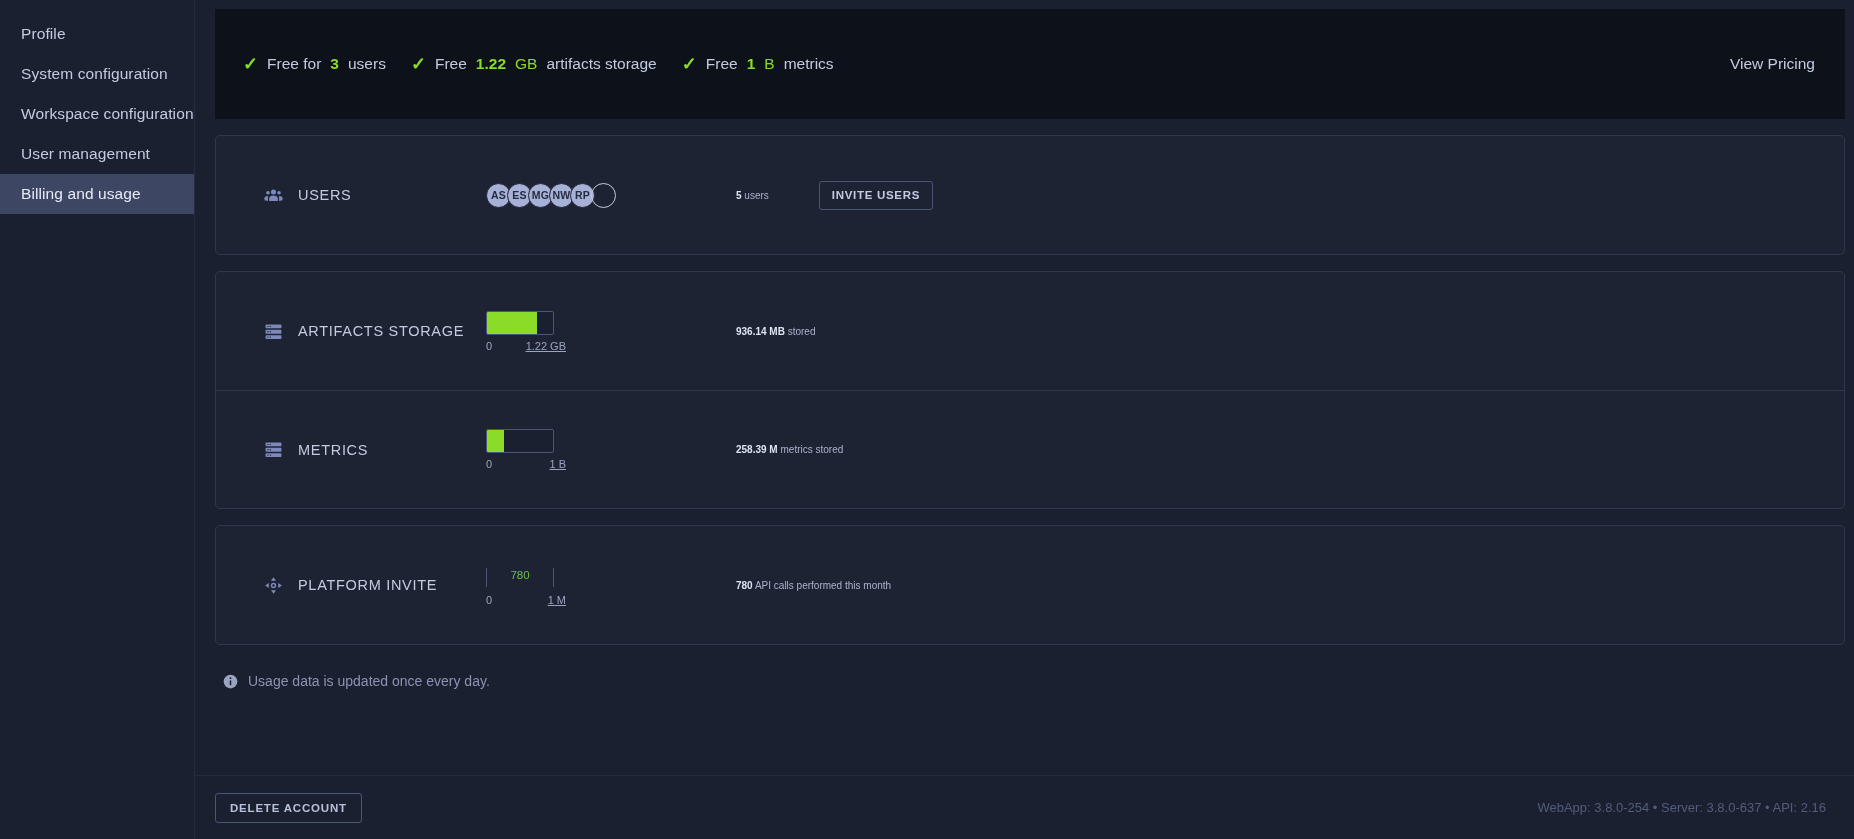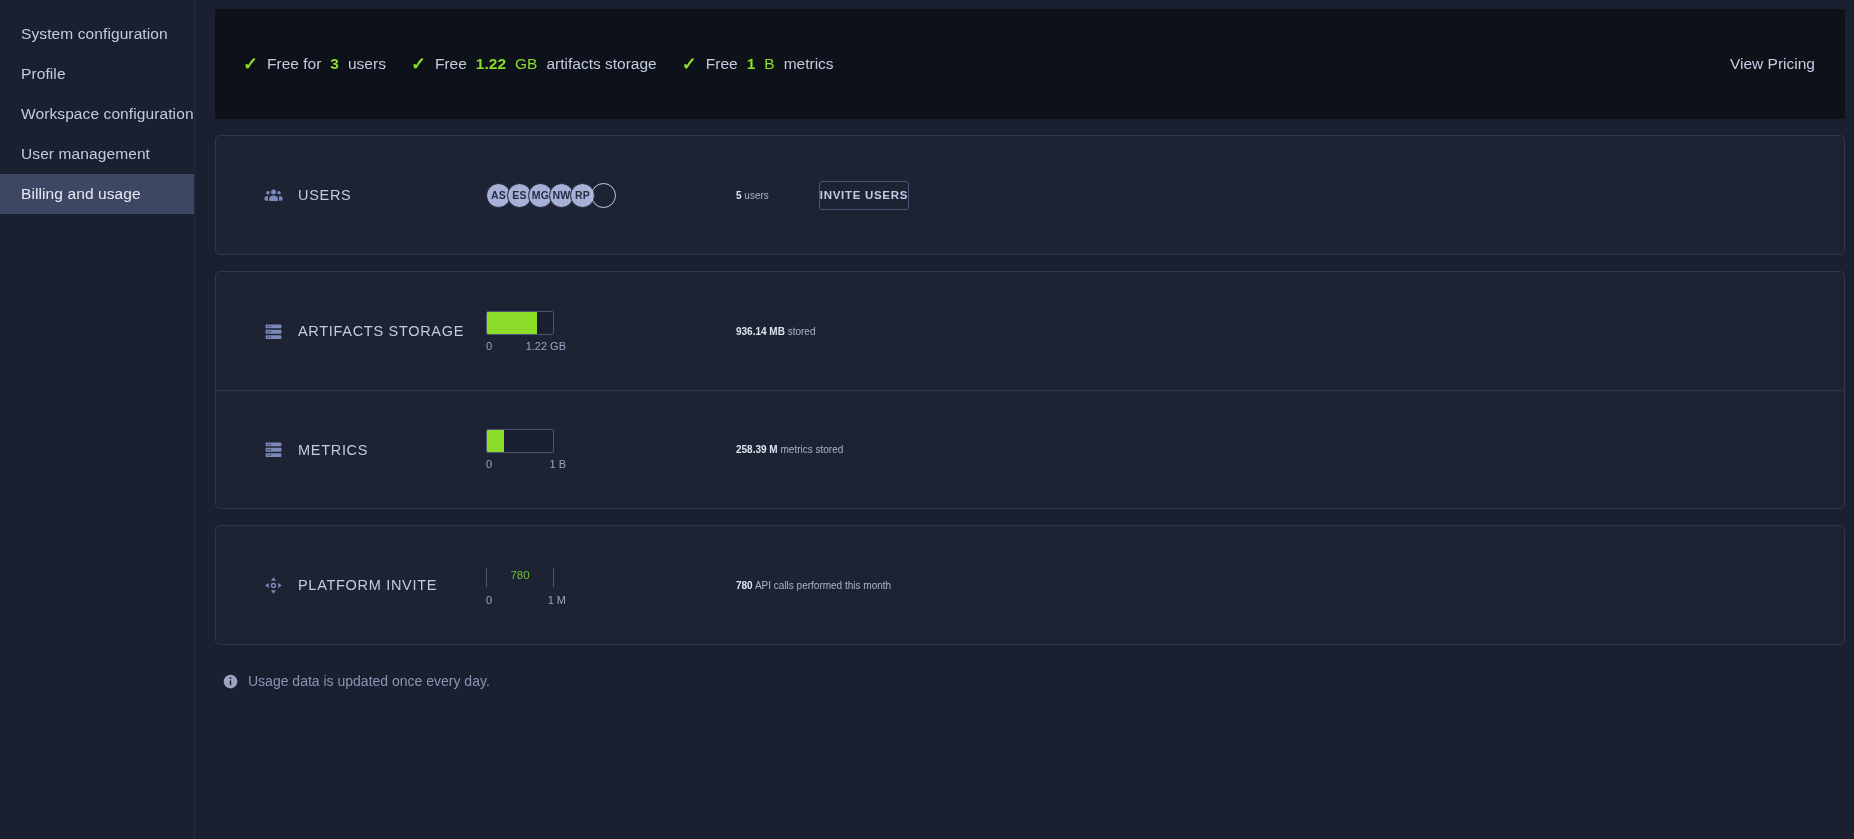--- a/index.html
+++ b/index.html
@@ -121,21 +121,21 @@
     border-radius: 2px;
     background: #1b2031;
     overflow: hidden;
   }
   .gauge-fill { height: 100%; background: #8bdc28; }
   .ticks {
     display: flex; justify-content: space-between;
     width: 68px; margin-top: 5px;
     font-size: 11px; color: #9aa3c0;
   }
-  .ticks span:last-child { margin-right: -12px; }
+  .ticks span:last-child { margin-right: -12px; text-decoration: underline; }
 
   
   .meter { position: relative; width: 68px; height: 24px; }
   .meter .tick-l, .meter .tick-r {
     position: absolute; top: 3px; width: 1px; height: 19px;
     background: #4b5577;
   }
   .meter .tick-l { left: 0; }
   .meter .tick-r { right: 0; }
   .meter .val {
@@ -145,21 +145,21 @@
 
   
   .row-value { font-size: 10px; color: #aab3cc; }
   .row-value b { color: #dde3f0; font-weight: 700; }
 
   .invite-btn {
     background: transparent;
     border: 1px solid #4b5577;
     border-radius: 3px;
     color: #c3cbe0;
-    height: 29px; padding: 0 0;
+    height: 29px; padding: 0 12px;
     font-size: 11.5px; font-weight: 700; letter-spacing: .7px;
     font-family: "Liberation Sans", sans-serif;
     cursor: pointer; margin-left: 50px;
   }
 
   .note {
     display: flex; align-items: center; gap: 10px;
     font-size: 14px; color: #8a93b2;
     padding: 12px 0 0 8px;
   }
@@ -186,24 +186,24 @@
     margin-left: auto; font-size: 13px; color: #525c7d;
   }
 </style>
 </head>
 <body>
 
 <div class="app">
 
   <nav class="sidebar">
     <div class="side-item">
+      <span>Profile</span>
+    </div>
+    <div class="side-item">
       <span>System configuration</span>
-    </div>
-    <div class="side-item">
-      <span>Profile</span>
     </div>
     <div class="side-item">
       <span>Workspace configuration</span>
     </div>
     <div class="side-item">
       <span>User management</span>
     </div>
     <div class="side-item active">
       <span>Billing and usage</span>
     </div>
@@ -365,14 +365,18 @@
         <svg class="info-ic" viewBox="0 0 24 24">
           <circle cx="12" cy="12" r="11" fill="#9aa3c0"></circle>
           <rect x="10.8" y="10" width="2.4" height="8" rx="1" fill="#1b2031"></rect>
           <circle cx="12" cy="6.6" r="1.5" fill="#1b2031"></circle>
         </svg>
         <span>Usage data is updated once every day.</span>
       </div>
 
     </div>
 
+    <div class="footer">
+      <button class="delete-btn">DELETE ACCOUNT</button>
+      <span class="versions">WebApp: 3.8.0-254 • Server: 3.8.0-637 • API: 2.16</span>
+    </div>
   </div>
 </div>
 
 </body></html>

